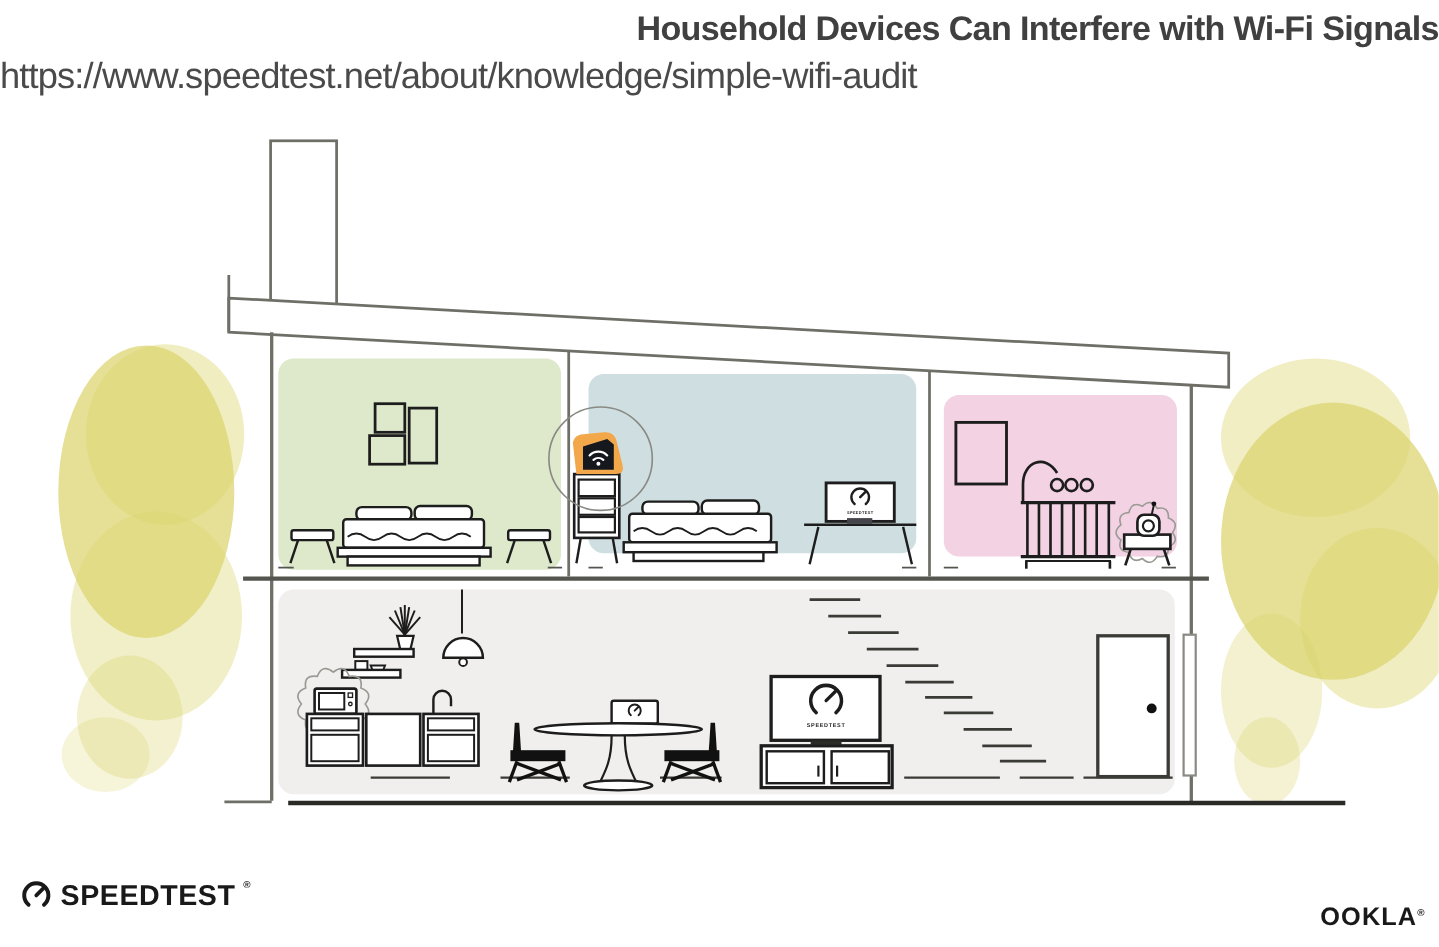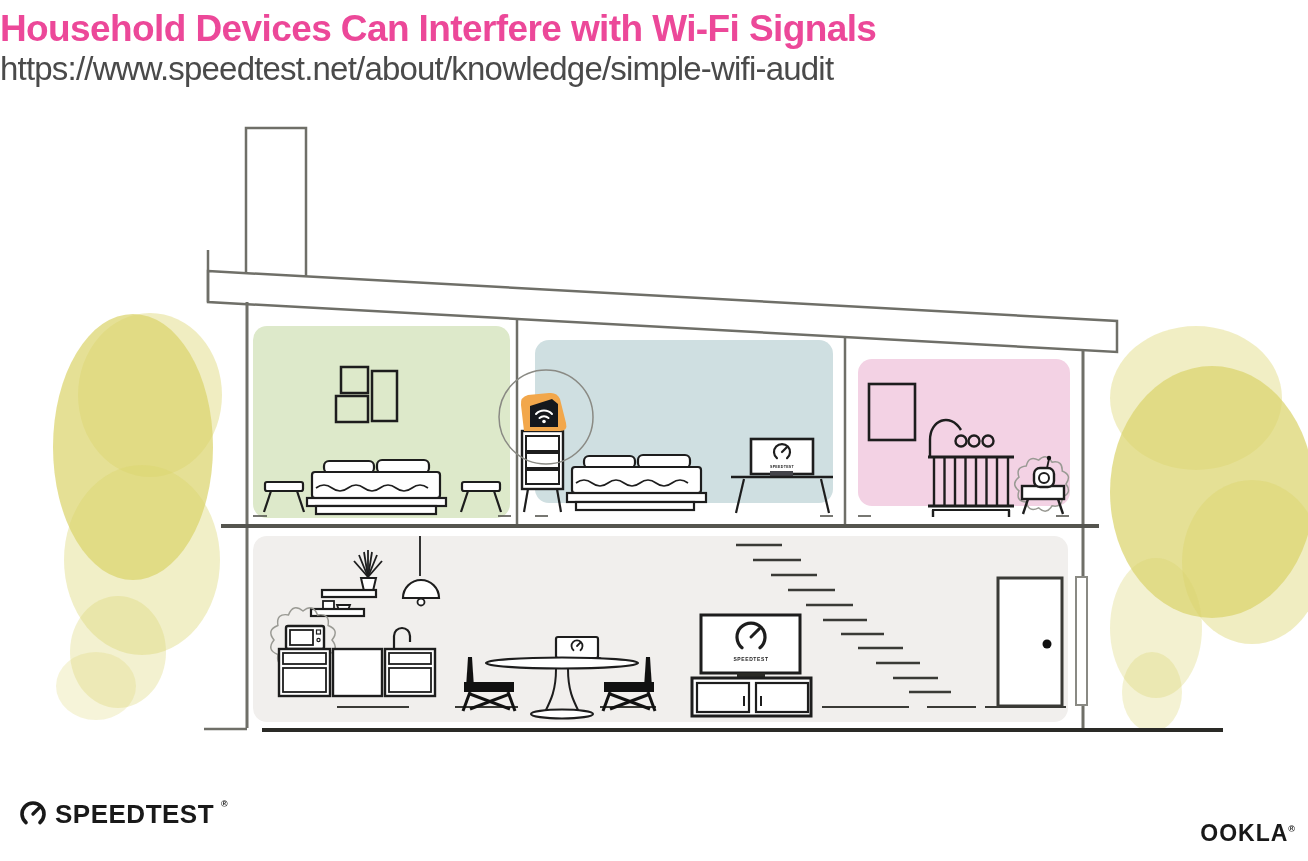--- a/index.html
+++ b/index.html
@@ -1,22 +1,22 @@
 <!DOCTYPE html>
 <html><head>
 <meta charset="utf-8">
 <style>
   html,body{margin:0;padding:0;}
   body{
     width:1308px;height:861px;position:relative;background:#ffffff;
     font-family:"Liberation Sans", sans-serif;overflow:hidden;
   }
   .title{
-    position:absolute;top:8px;left:0;width:100%;text-align:left;
-    font-size:37px;font-weight:bold;color:#ec4899;letter-spacing:-0.6px;
+    position:absolute;top:8px;left:0;width:100%;text-align:right;
+    font-size:31px;font-weight:bold;color:#404040;letter-spacing:-0.6px;
   }
   .url{
     position:absolute;top:50px;left:0;width:100%;text-align:left;
     font-size:33px;font-weight:400;color:#4A4A4A;letter-spacing:-0.8px;
   }
   svg.house{position:absolute;left:0;top:0;}
   .speedtest-logo{
     position:absolute;left:18px;top:799px;display:flex;align-items:flex-start;
     gap:7px;color:#191919;
   }

